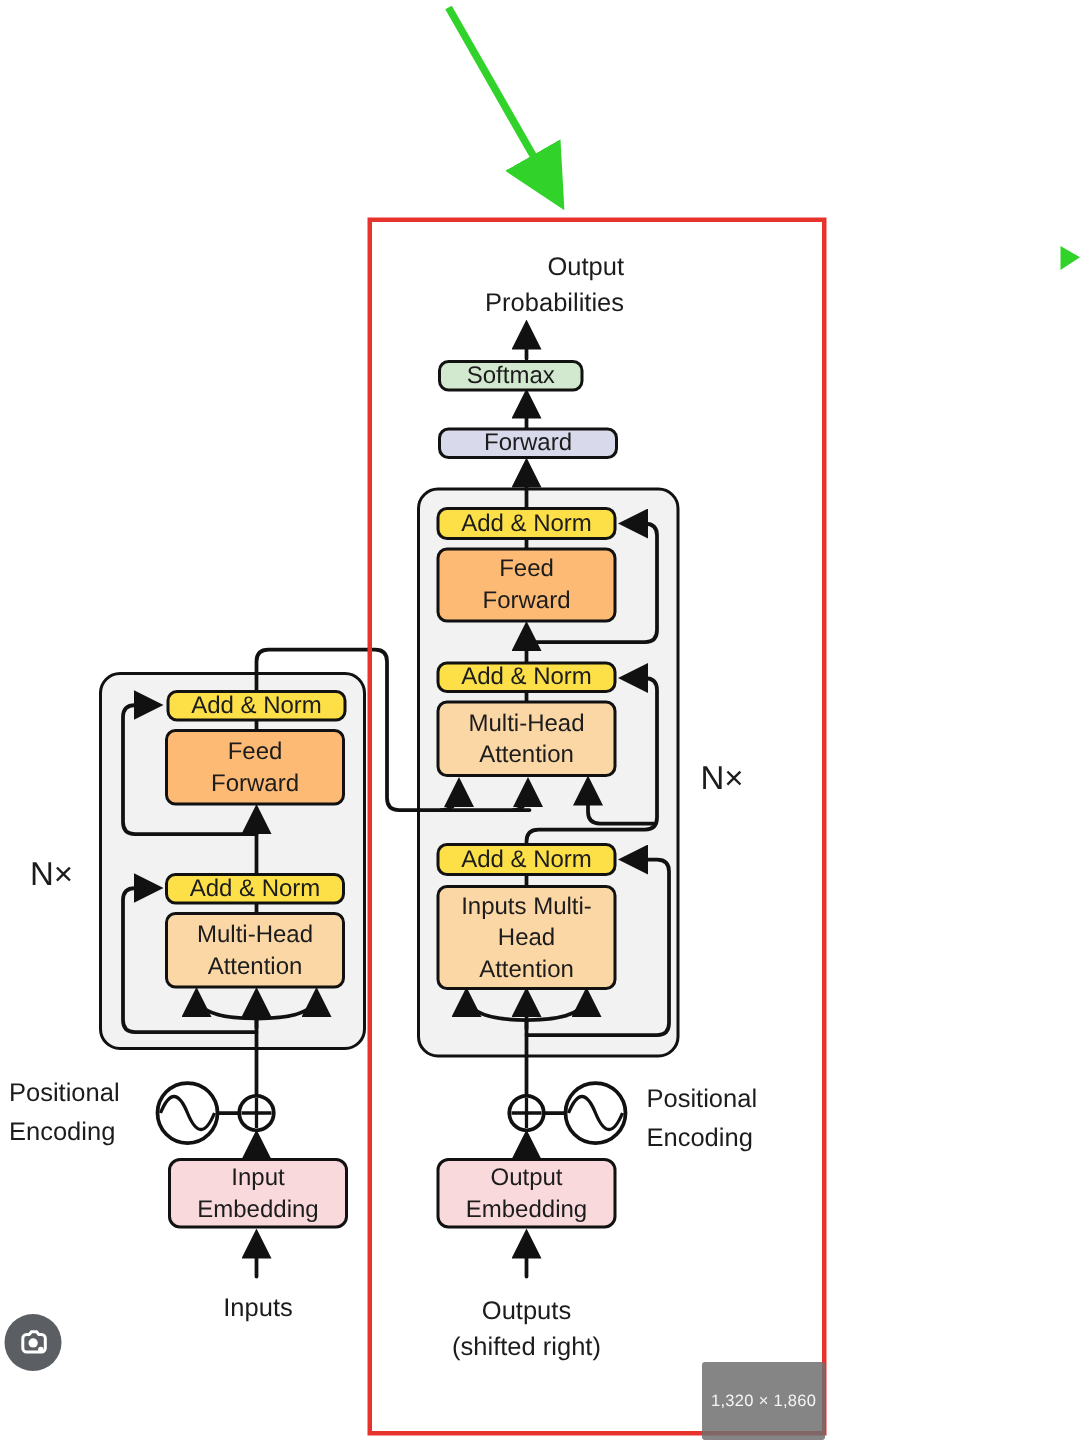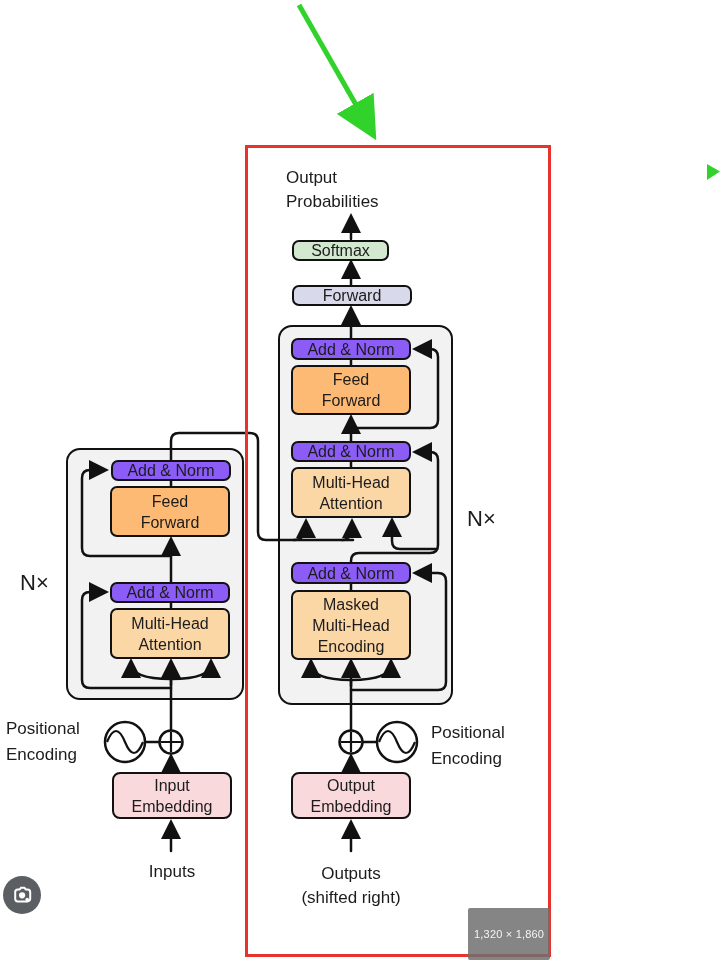--- a/index.html
+++ b/index.html
@@ -9,21 +9,21 @@
   svg.layer{pointer-events:none;}
   .container-box{position:absolute;box-sizing:border-box;border:2.5px solid #111;
                  border-radius:14px;background:#f2f2f3;}
   .box{position:absolute;box-sizing:border-box;border:2.5px solid #111;border-radius:7px;
        display:flex;align-items:center;justify-content:center;text-align:center;
        font-size:16px;line-height:21px;color:#1c1c1c;}
   .box .inner{display:inline-block;}
   .lbl{position:absolute;color:#1c1c1c;}
   .bg-softmax{background:#d2e8cf;}
   .bg-linear{background:#d8d9ea;}
-  .bg-addnorm{background:#8b5cf6;}
+  .bg-addnorm{background:#fde047;}
   .bg-ff{background:#fdba74;}
   .bg-attn{background:#fcd7a6;}
   .bg-emb{background:#fad9dd;border-radius:8px;}
   .red-rect{position:absolute;left:245px;top:145px;width:306px;height:812px;
             box-sizing:border-box;border:3px solid #e8322c;}
   .badge{position:absolute;left:468px;top:908px;height:20px;padding:16px 6px;
          display:flex;align-items:center;background:rgba(112,112,112,0.85);
          border-radius:2px;color:#f5f5f5;font-size:11px;letter-spacing:.2px;}
   .lens-btn{position:absolute;left:3px;top:876px;width:38px;height:38px;border-radius:50%;
             background:#5b5f63;border:none;display:flex;align-items:center;justify-content:center;
@@ -121,21 +121,21 @@
   <div class="box bg-addnorm" style="left:291px;top:441px;width:120px;height:21px;">
     <span class="inner">Add &amp; Norm</span>
   </div>
   <div class="box bg-attn" style="left:291px;top:467px;width:120px;height:51px;">
     <span class="inner" style="width:92px;">Multi-Head Attention</span>
   </div>
   <div class="box bg-addnorm" style="left:291px;top:562px;width:120px;height:22px;">
     <span class="inner">Add &amp; Norm</span>
   </div>
   <div class="box bg-attn" style="left:291px;top:590px;width:120px;height:70px;">
-    <span class="inner" style="width:92px;">Masked Multi-Head Encoding</span>
+    <span class="inner" style="width:92px;">Inputs Multi-Head Attention</span>
   </div>
 
   <div class="box bg-addnorm" style="left:111px;top:460px;width:120px;height:21px;">
     <span class="inner">Add &amp; Norm</span>
   </div>
   <div class="box bg-ff" style="left:110px;top:486px;width:120px;height:51px;">
     <span class="inner" style="width:70px;">Feed Forward</span>
   </div>
   <div class="box bg-addnorm" style="left:110px;top:582px;width:120px;height:21px;">
     <span class="inner">Add &amp; Norm</span>
@@ -144,21 +144,21 @@
     <span class="inner" style="width:92px;">Multi-Head Attention</span>
   </div>
 
   <div class="box bg-emb" style="left:291px;top:772px;width:120px;height:47px;">
     <span class="inner" style="width:92px;">Output Embedding</span>
   </div>
   <div class="box bg-emb" style="left:112px;top:772px;width:120px;height:47px;">
     <span class="inner" style="width:92px;">Input Embedding</span>
   </div>
 
-  <div class="lbl" style="left:286px;top:166px;width:130px;text-align:left;font-size:17px;line-height:24px;">Output Probabilities</div>
+  <div class="lbl" style="left:286px;top:166px;width:130px;text-align:right;font-size:17px;line-height:24px;">Output Probabilities</div>
   <div class="lbl" style="left:20px;top:570px;font-size:22px;">N×</div>
   <div class="lbl" style="left:467px;top:506px;font-size:22px;">N×</div>
   <div class="lbl" style="left:6px;top:716px;width:96px;font-size:17px;line-height:26px;">Positional Encoding</div>
   <div class="lbl" style="left:431px;top:720px;width:96px;font-size:17px;line-height:26px;">Positional Encoding</div>
   <div class="lbl" style="left:112px;top:862px;width:120px;text-align:center;font-size:17px;">Inputs</div>
   <div class="lbl" style="left:271px;top:862px;width:160px;text-align:center;font-size:17px;line-height:24px;">
     <span>Outputs</span><br>
     <span>(shifted right)</span>
   </div>
 

